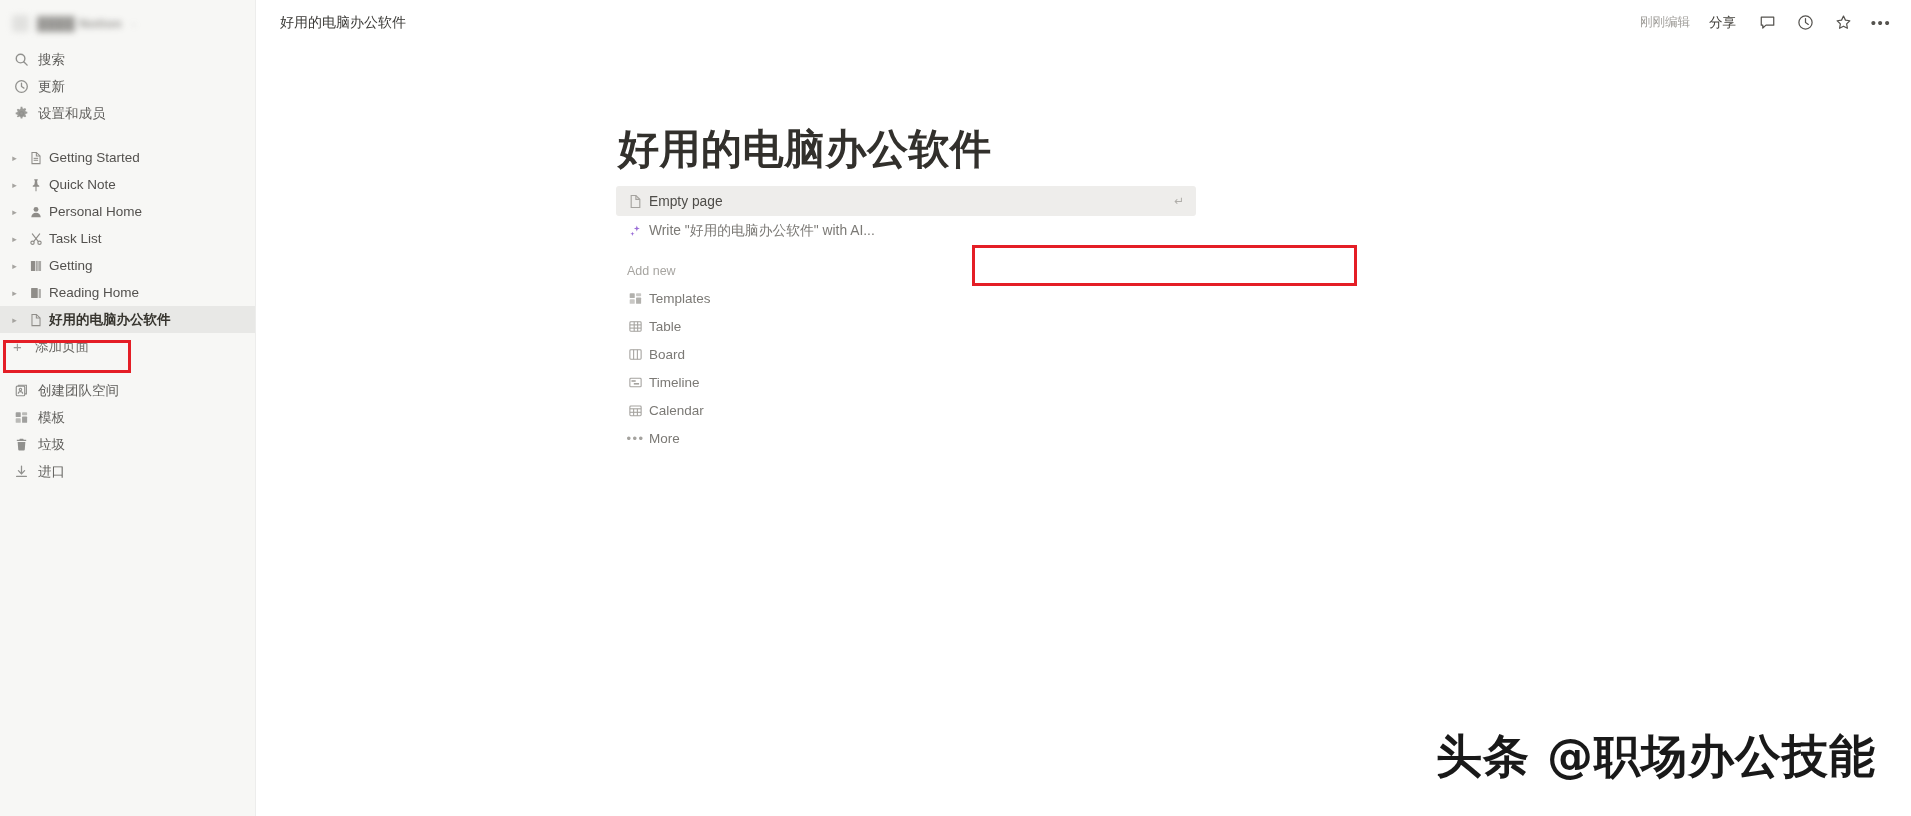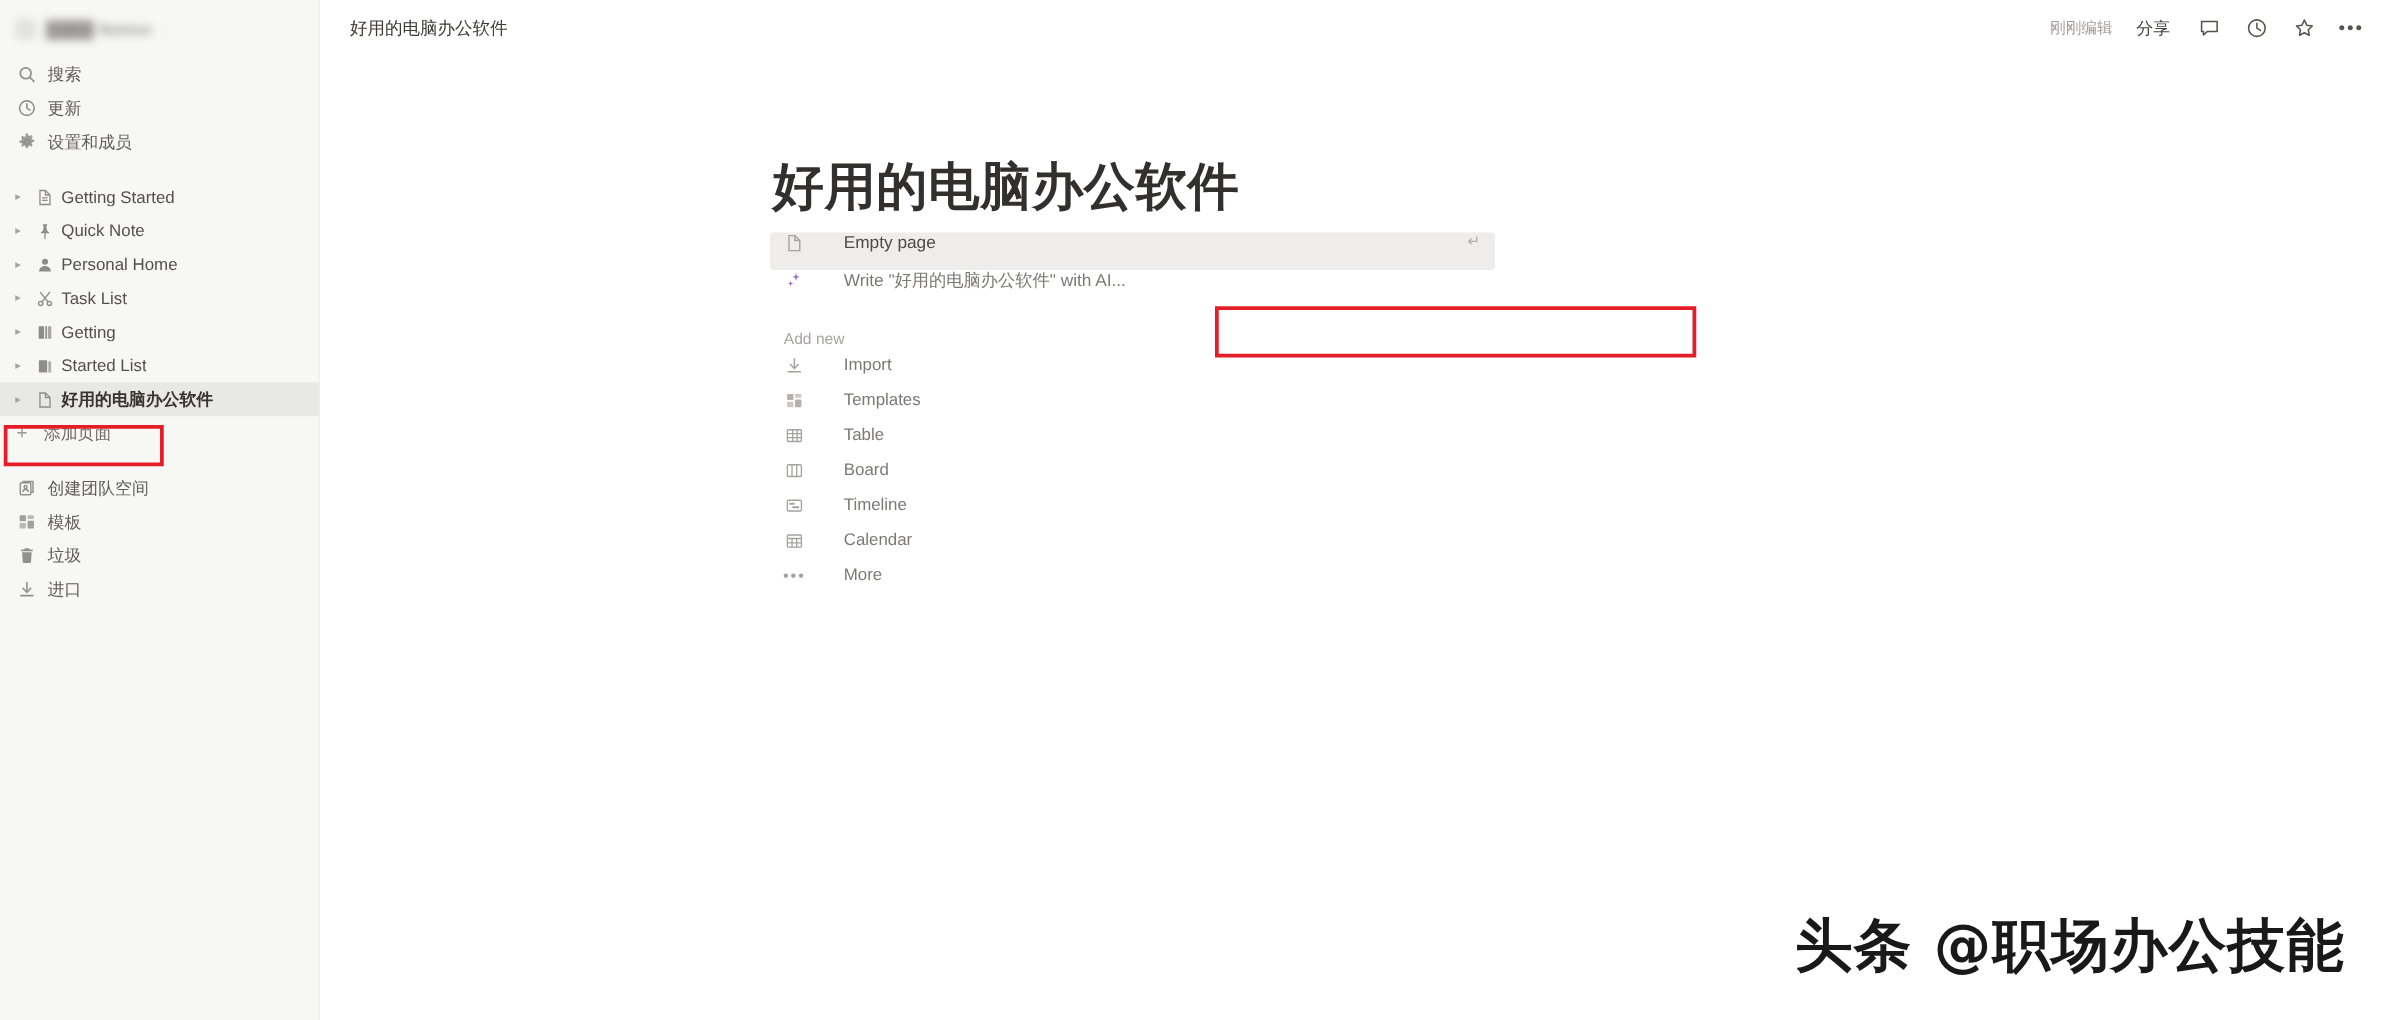--- a/index.html
+++ b/index.html
@@ -170,24 +170,24 @@
     color: #32302c;
     letter-spacing: .5px;
     line-height: 1.18;
     padding-left: 2px;
     margin-bottom: 13px;
   }
 
   .sugg-list { width: 580px; }
   .sugg-row {
     display: flex;
-    align-items: flex-start;
+    align-items: center;
     height: 30px;
     padding: 0 12px 0 11px;
-    gap: 31px;
+    gap: 5px;
     border-radius: 3px;
     cursor: pointer;
     position: relative;
   }
   .sugg-row.hovered { background: #eeedeb; }
   .sugg-ico {
     width: 17px; height: 17px; flex: none;
     display: flex; align-items: center; justify-content: center;
     color: #a5a39f;
   }
@@ -336,21 +336,21 @@
     </div>
 
     <div class="pg-row">
       <span class="pg-chev">▸</span>
       <span class="pg-ico">
         <svg width="14" height="14" viewBox="0 0 16 16" fill="currentColor">
           <rect x="2.4" y="2.4" width="7.6" height="11.2" rx="0.6"></rect>
           <rect x="11" y="3.4" width="2.6" height="10.2" rx="0.6" opacity=".7"></rect>
         </svg>
       </span>
-      <span class="pg-label">Started List</span>
+      <span class="pg-label">Reading Home</span>
     </div>
 
     <div class="pg-row selected">
       <span class="pg-chev">▸</span>
       <span class="pg-ico">
         <svg width="14" height="14" viewBox="0 0 16 16" fill="none" stroke="currentColor" stroke-width="1.2">
           <path d="M3.4 1.6h5L12.6 5.7v8.7H3.4z"></path>
             <path d="M8.4 1.6v4.1h4.2"></path>
         </svg>
       </span>
@@ -470,30 +470,20 @@
             </svg>
           </span>
           <span class="sugg-label">Write "好用的电脑办公软件" with AI...</span>
         </div>
       </div>
 
       <div class="addnew-head">Add new</div>
 
       <div class="sugg-list">
 
-        <div class="sugg-row sm">
-          <span class="sugg-ico">
-            <svg width="15" height="15" viewBox="0 0 16 16" fill="none" stroke="currentColor" stroke-width="1.3" stroke-linecap="round">
-              <line x1="8" y1="2.2" x2="8" y2="10.2"></line>
-                <path d="M4.7 7.1L8 10.4l3.3-3.3"></path>
-              <line x1="2.8" y1="13.3" x2="13.2" y2="13.3"></line>
-            </svg>
-          </span>
-          <span class="sugg-label">Import</span>
-        </div>
 
         <div class="sugg-row sm">
           <span class="sugg-ico">
             <svg width="15" height="15" viewBox="0 0 16 16" fill="currentColor">
               <rect x="1.8" y="2.4" width="5.4" height="5.1" rx=".7" opacity=".85"></rect>
               <rect x="8.6" y="2.4" width="5.4" height="3.2" rx=".7" opacity=".6"></rect>
               <rect x="1.8" y="8.9" width="5.4" height="4.8" rx=".7" opacity=".6"></rect>
               <rect x="8.6" y="7" width="5.4" height="6.7" rx=".7" opacity=".85"></rect>
             </svg>
           </span>

